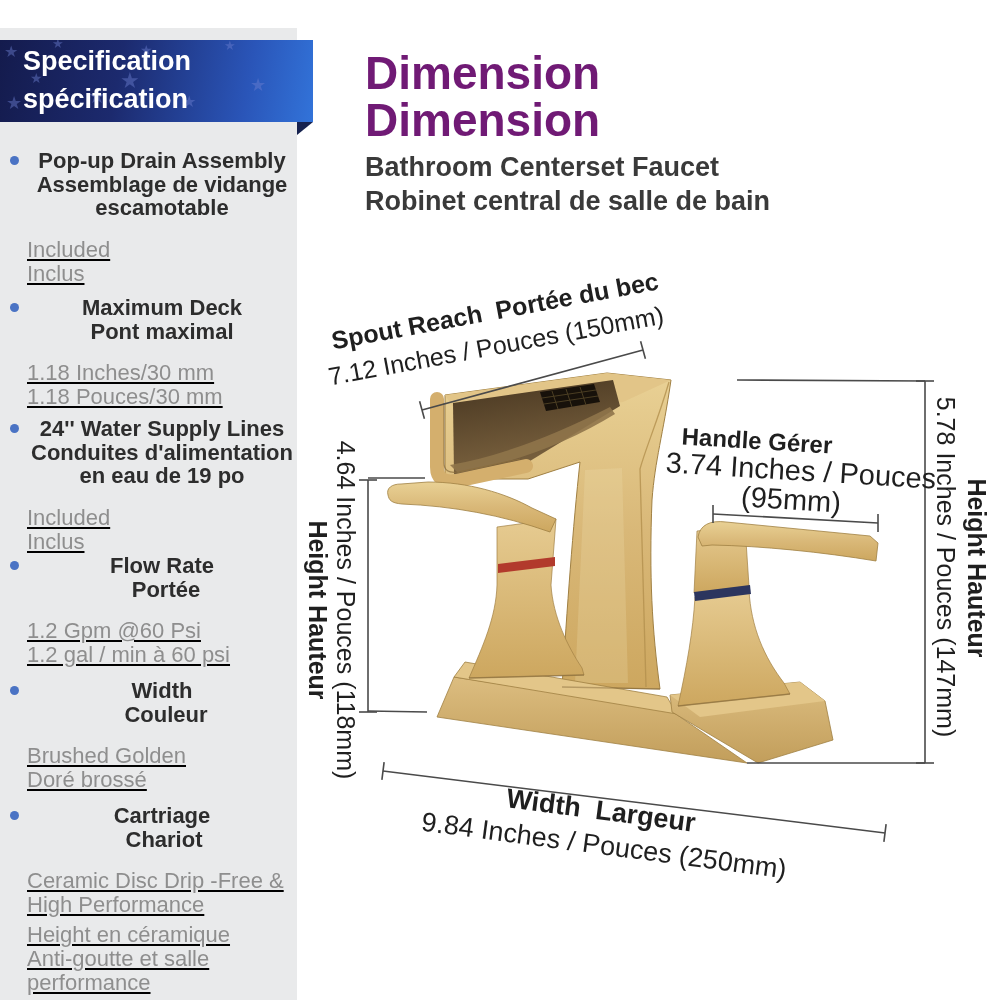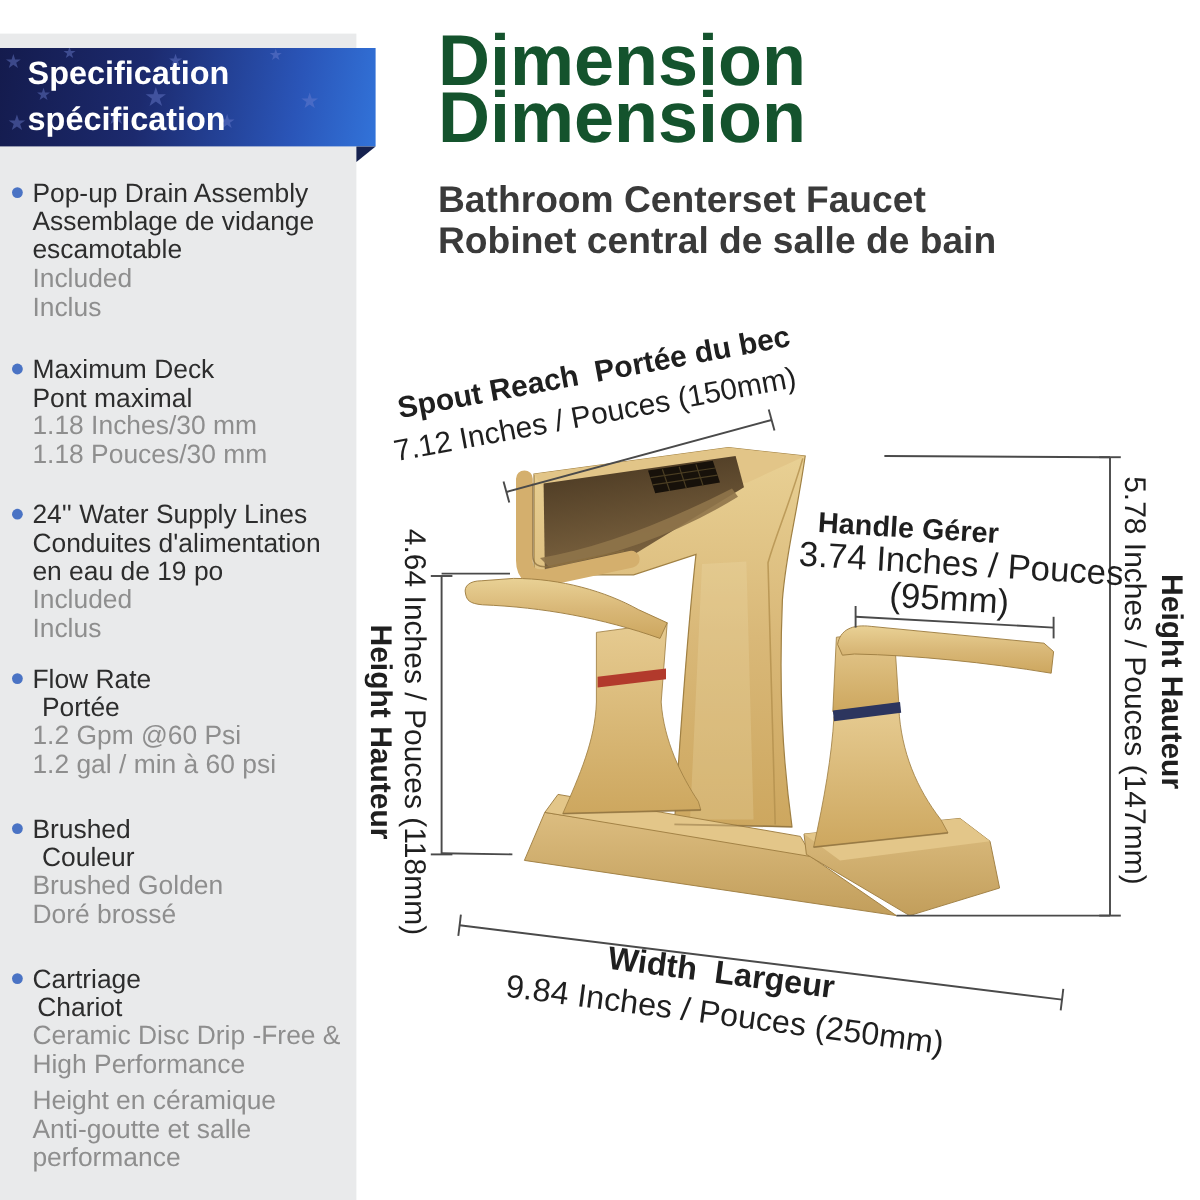--- a/index.html
+++ b/index.html
@@ -12,29 +12,29 @@
       background:linear-gradient(100deg,#141b4d 0%,#1c2a6e 38%,#2a55b8 78%,#3273d9 100%);
       overflow:hidden;}
   #spec-banner .banner-text{position:absolute;left:23px;top:2px;color:#ffffff;font-weight:bold;
       font-size:27px;line-height:38px;white-space:nowrap;}
   .star{position:absolute;color:#6d7fd0;opacity:.45;pointer-events:none;}
   #banner-fold{left:297px;top:122px;width:0;height:0;
       border-top:13px solid #16224f;border-right:16px solid transparent;}
   .spec-section{position:absolute;left:0;width:297px;padding-left:27px;box-sizing:border-box;}
   .spec-bullet{position:absolute;left:10px;top:7px;width:9px;height:9px;border-radius:50%;
       background:#4a73c4;}
-  .spec-title{font-size:22px;font-weight:normal;color:#2d2d2d;line-height:23.5px;white-space:nowrap;}
+  .spec-title{font-size:22px;font-weight:bold;color:#2d2d2d;line-height:23.5px;white-space:nowrap;text-align:center;}
   .spec-title.indent{padding-left:8px;}
   .spec-title.indent-sm{padding-left:4px;}
-  .spec-values{margin-top:0;}
+  .spec-values{margin-top:18px;text-decoration:underline;}
   .spec-value{font-size:22px;color:#8e8e8e;line-height:24px;white-space:nowrap;}
   .spec-value.gap{margin-top:6px;}
   
-  #main-title{left:365px;top:27px;color:#14532d;font-weight:bold;font-size:60px;line-height:47px;}
-  #main-subtitle{left:365px;top:150px;color:#3a3a3a;font-weight:bold;font-size:31px;line-height:34px;}
+  #main-title{left:365px;top:50px;color:#701a75;font-weight:bold;font-size:46px;line-height:47px;}
+  #main-subtitle{left:365px;top:150px;color:#3a3a3a;font-weight:bold;font-size:27px;line-height:34px;}
   
   .dim-label{position:absolute;color:#1f1f1f;font-size:25px;white-space:pre;
       transform:translate(-50%,-50%);}
   .dim-label.bold{font-weight:bold;}
   .r90{transform:translate(-50%,-50%) rotate(90deg);}
 </style>
 </head>
 <body>
 
 <div class="abs" id="sidebar-bg"></div>
@@ -94,21 +94,21 @@
   <div class="spec-title">Flow Rate</div>
   <div class="spec-title indent">Portée</div>
   <div class="spec-values">
     <div class="spec-value">1.2 Gpm @60 Psi</div>
     <div class="spec-value">1.2 gal / min à 60 psi</div>
   </div>
 </div>
 
 <div class="spec-section" style="top:679px">
   <div class="spec-bullet"></div>
-  <div class="spec-title">Brushed</div>
+  <div class="spec-title">Width</div>
   <div class="spec-title indent">Couleur</div>
   <div class="spec-values">
     <div class="spec-value">Brushed Golden</div>
     <div class="spec-value">Doré brossé</div>
   </div>
 </div>
 
 <div class="spec-section" style="top:804px">
   <div class="spec-bullet"></div>
   <div class="spec-title">Cartriage</div>

